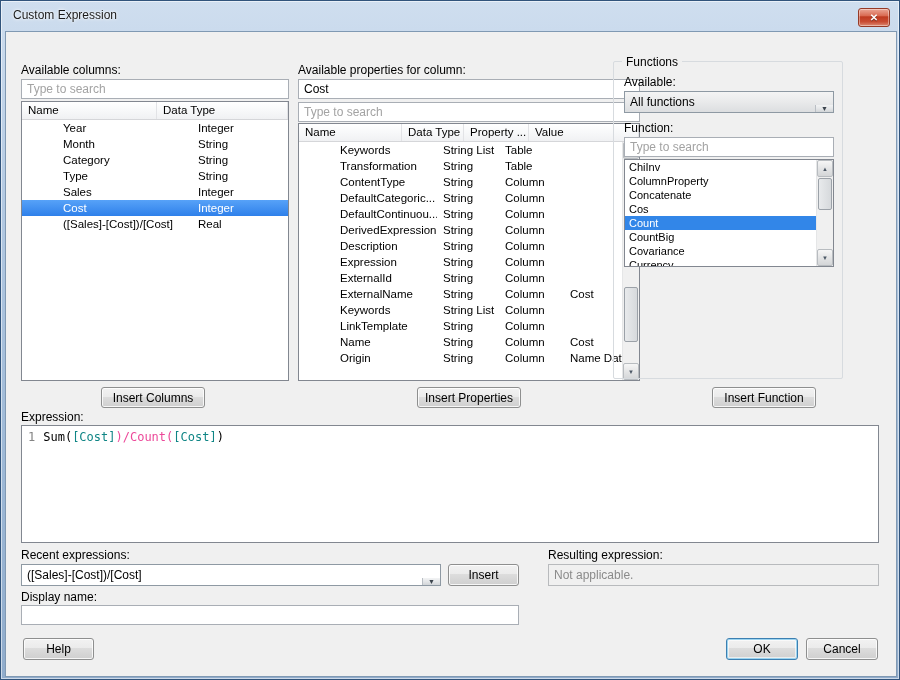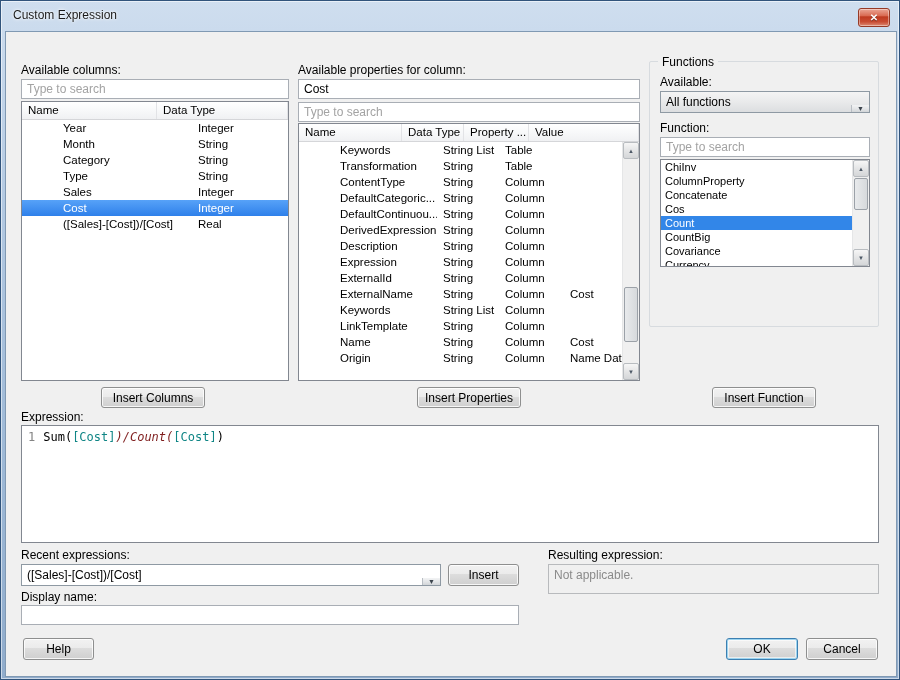--- a/index.html
+++ b/index.html
@@ -260,21 +260,21 @@
           <span>▲</span>
         </div>
       <div class="sthumb" style="top:145px;height:55px"></div>
       <div class="sbtn" style="bottom:0">
           <span>▼</span>
         </div>
     </div>
   </div>
   <button class="btn" style="left:416px;top:386px;width:104px;height:21px">Insert Properties</button>
 
-  <div class="groupbox" style="left:648px;top:60px;width:230px;height:266px">
+  <div class="groupbox" style="left:612px;top:60px;width:230px;height:318px">
     <span class="gb-label">Functions</span>
 
     <div class="label" style="left:10px;top:13px">Available:</div>
     <div class="combo gray" style="left:10px;top:29px;width:210px;height:22px">
       <span class="val" style="line-height:20px">All functions</span>
       <span class="arrow-zone">
           <span>▼</span>
         </span>
     </div>
 
@@ -302,35 +302,35 @@
         </div>
     </div>
 
   </div>
   <button class="btn" style="left:711px;top:386px;width:104px;height:21px">Insert Function</button>
 
   <div class="label" style="left:20px;top:409px">Expression:</div>
   <div class="expr-area" style="left:20px;top:424px;width:858px;height:118px">
     <div class="expr-line">
       <span class="line-no">1</span>
-      <span><span class="tok" style="color: rgb(0, 0, 0); margin-top: 32px;">Sum(</span><span class="tok" style="color: rgb(15, 133, 133);">[Cost]</span><span class="tok" style="color: #7f1d1d; font-style: italic;">)/Count(</span><span class="tok" style="color: rgb(15, 133, 133);">[Cost]</span><span class="tok" style="color: rgb(0, 0, 0);">)</span></span>
+      <span><span class="tok" style="color: rgb(0, 0, 0); margin-top: 32px;">Sum(</span><span class="tok" style="color: rgb(15, 133, 133);">[Cost]</span><span class="tok" style="color: #ec4899;">)/Count(</span><span class="tok" style="color: rgb(15, 133, 133);">[Cost]</span><span class="tok" style="color: rgb(0, 0, 0);">)</span></span>
     </div>
   </div>
 
   <div class="label" style="left:20px;top:547px">Recent expressions:</div>
   <div class="combo" style="left:20px;top:563px;width:420px;height:22px">
     <span class="val">([Sales]-[Cost])/[Cost]</span>
     <span class="arrow-zone">
         <span>▼</span>
       </span>
   </div>
   <button class="btn" style="left:447px;top:563px;width:71px;height:22px">Insert</button>
 
   <div class="label" style="left:547px;top:547px">Resulting expression:</div>
-  <div class="resultbox" style="left:547px;top:563px;width:331px;height:30px">Not applicable.</div>
+  <div class="resultbox" style="left:547px;top:563px;width:331px;height:22px">Not applicable.</div>
 
   <div class="label" style="left:20px;top:589px">Display name:</div>
   <input class="textbox" style="left: 20px; top: 604px; width: 498px; height: 20px;">
 
   <button class="btn" style="left:22px;top:637px;width:71px;height:22px">Help</button>
   <button class="btn default" style="left:725px;top:637px;width:72px;height:22px">OK</button>
   <button class="btn" style="left:805px;top:637px;width:72px;height:22px">Cancel</button>
 
 </div>
 

